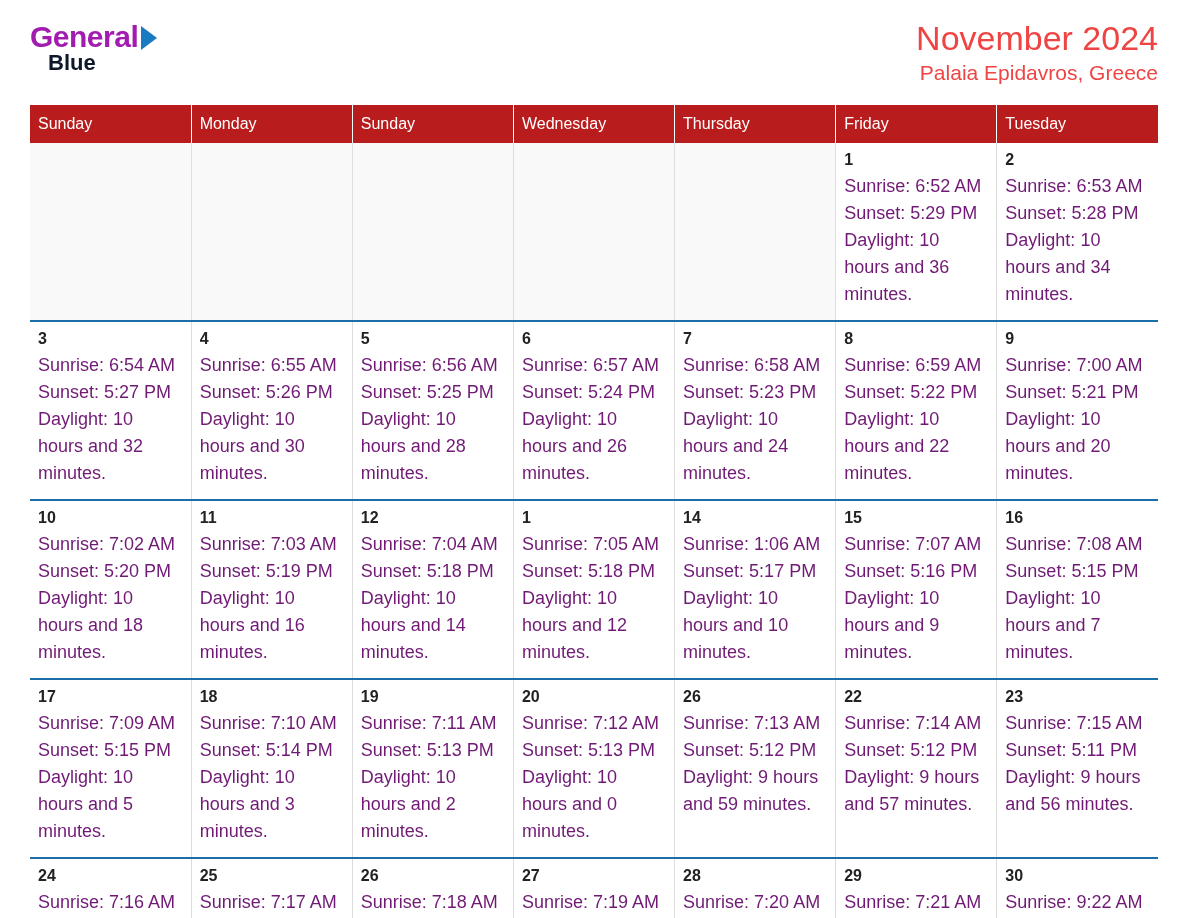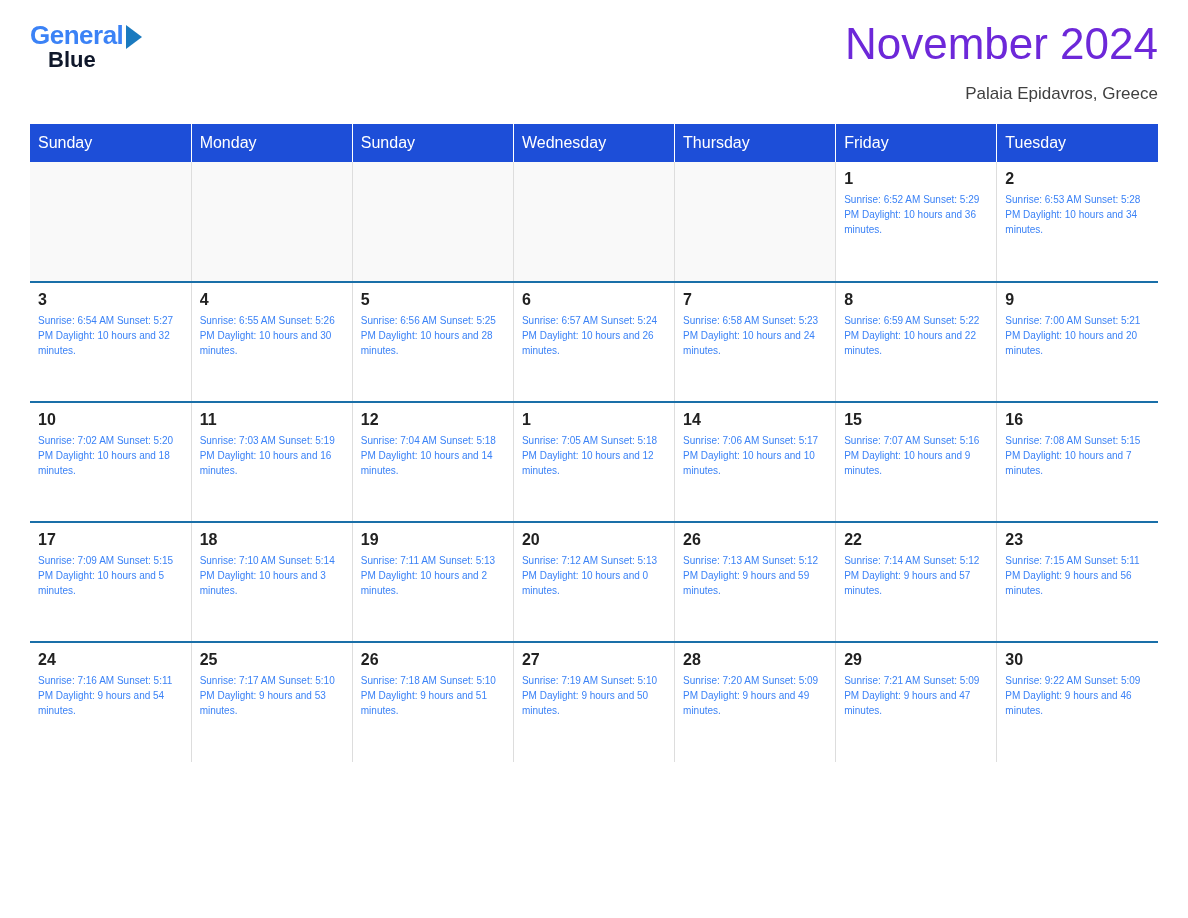--- a/index.html
+++ b/index.html
@@ -19,23 +19,23 @@
     .logo {
       display: flex;
       flex-direction: column;
       align-items: flex-start;
     }
     .logo-top {
       display: flex;
       align-items: center;
     }
     .logo-general {
-      font-size: 26px;
+      font-size: 30px;
       font-weight: bold;
-      color: #3b82f6;
+      color: #a21caf;
       letter-spacing: -0.5px;
     }
     .logo-arrow {
       width: 0;
       height: 0;
       border-left: 16px solid #1a7abf;
       border-top: 12px solid transparent;
       border-bottom: 12px solid transparent;
       margin-left: 3px;
       margin-top: 2px;
@@ -44,36 +44,36 @@
       font-size: 22px;
       font-weight: bold;
       color: #0f172a;
       margin-top: -4px;
       margin-left: 18px;
     }
     .title-section {
       text-align: right;
     }
     .month-year {
-      font-size: 44px;
+      font-size: 34px;
       font-weight: normal;
-      color: #6d28d9;
+      color: #ef4444;
       line-height: 1.1;
     }
     .location {
-      font-size: 17px;
-      color: #404040;
-      margin-top: 16px;
+      font-size: 21px;
+      color: #ef4444;
+      margin-top: 4px;
     }
     table {
       width: 100%;
       border-collapse: collapse;
     }
     thead tr {
-      background-color: #1d4ed8;
+      background-color: #b91c1c;
     }
     thead th {
       color: #fff;
       padding: 10px 8px;
       text-align: left;
       font-size: 16px;
       font-weight: normal;
       border-right: 1px solid #fff;
     }
     thead th:last-child {
@@ -95,22 +95,22 @@
       border-right: none;
     }
     .day-number {
       font-size: 16px;
       font-weight: bold;
       color: #222;
       display: block;
       margin-bottom: 4px;
     }
     .day-info {
-      font-size: 10px;
-      color: #3b82f6;
+      font-size: 18px;
+      color: #701a75;
       line-height: 1.5;
     }
     tbody tr:last-child {
       border-bottom: none;
     }
     .empty-cell {
       background: #f9f9f9;
     }
   </style>
 </head>
@@ -226,21 +226,21 @@
 Daylight: 10 hours and 14 minutes.</div>
         </td>
         <td>
           <span class="day-number">1</span>
           <div class="day-info">Sunrise: 7:05 AM
 Sunset: 5:18 PM
 Daylight: 10 hours and 12 minutes.</div>
         </td>
         <td>
           <span class="day-number">14</span>
-          <div class="day-info">Sunrise: 7:06 AM
+          <div class="day-info">Sunrise: 1:06 AM
 Sunset: 5:17 PM
 Daylight: 10 hours and 10 minutes.</div>
         </td>
         <td>
           <span class="day-number">15</span>
           <div class="day-info">Sunrise: 7:07 AM
 Sunset: 5:16 PM
 Daylight: 10 hours and 9 minutes.</div>
         </td>
         <td>

